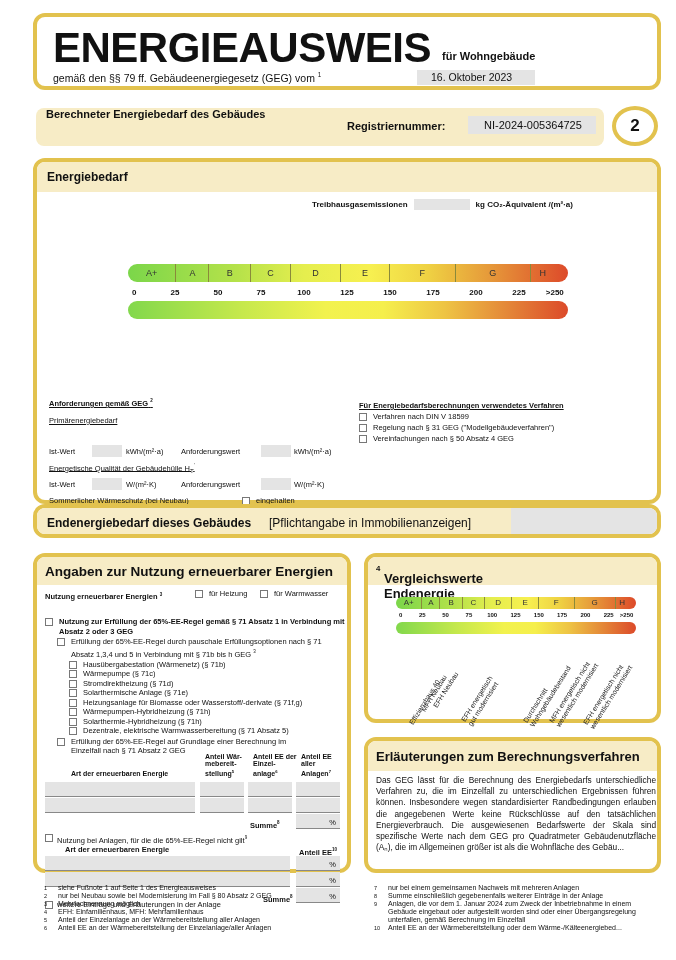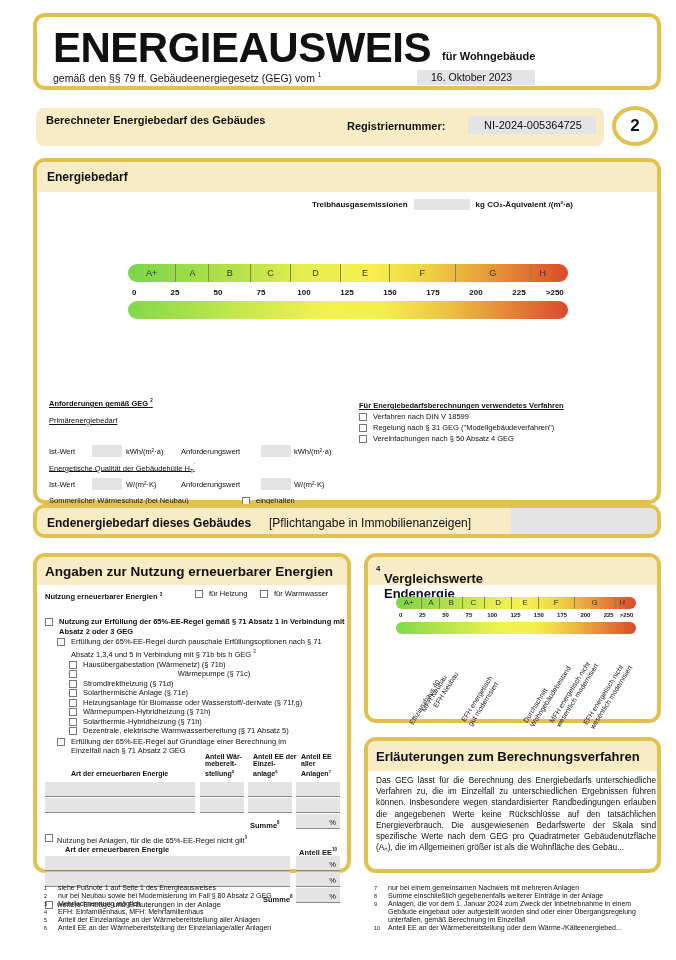--- a/index.html
+++ b/index.html
@@ -12,21 +12,21 @@
   .u { text-decoration: underline; }
   sup { font-size: 60%; }
   
   #hdr { left: 33px; top: 13px; width: 628px; height: 77px; }
   #hdr .title { position:absolute; left: 16px; top: 10px; font-size: 42px; font-weight: bold; letter-spacing: -0.5px; line-height: 1; }
   #hdr .sub { position:absolute; left: 405px; top: 33px; font-size: 11px; font-weight: bold; }
   #hdr .law { position:absolute; left: 16px; top: 54px; font-size: 10.5px; }
   #hdr .date { position:absolute; left: 380px; top: 53px; width: 118px; height: 15px; font-size: 10.5px; padding: 1px 0 0 14px; }
   
   #band { left: 36px; top: 108px; width: 568px; height: 38px; border-radius: 8px; }
-  #band .l { position:absolute; left: 10px; top: 6px; font-size: 11px; font-weight: bold; }
+  #band .l { position:absolute; left: 10px; top: 0; font-size: 11px; font-weight: bold; }
   #band .r { position:absolute; left: 311px; top: 12px; font-size: 11px; font-weight: bold; }
   #band .reg { position:absolute; left: 432px; top: 8px; width: 128px; height: 18px; font-size: 11px; padding: 3px 0 0 16px; }
   #pagenum { left: 612px; top: 106px; width: 46px; height: 40px; border: 4px solid #e2c24e; border-radius: 50%; background: #fff; font-weight: bold; font-size: 17px; text-align: center; line-height: 32px; }
   
   #eb { left: 33px; top: 158px; width: 628px; height: 346px; }
   #eb .hd { position:absolute; left:0; top:0; width:100%; height: 30px; border-radius: 8px 8px 0 0; }
   #eb .hd span { position:absolute; left: 10px; top: 8px; font-weight: bold; font-size: 12px; }
   #ghg { position:absolute; left: 275px; top: 37px; font-size: 8px; font-weight: bold; }
   #ghg .field { width: 56px; height: 11px; vertical-align: middle; margin: 0 6px; }
   .scale-top { position:absolute; height: 18px; border-radius: 9px; overflow: hidden; display: flex;
@@ -169,21 +169,21 @@
   <div class="body">
     <div style="position:relative; height:12px;">
       <span style="font-weight:bold;"><span>Nutzung erneuerbarer Energien</span> <sup>3</sup></span>
       <span style="position:absolute; left:150px;"><span class="cb"></span><span>für Heizung</span></span>
       <span style="position:absolute; left:215px;"><span class="cb"></span><span>für Warmwasser</span></span>
     </div>
     <div style="position:relative; padding-left:14px; font-weight:bold; margin-top:16px;"><span class="cb" style="position:absolute; left:0; top:1px;"></span><span>Nutzung zur Erfüllung der 65%-EE-Regel gemäß § 71 Absatz 1 in Verbindung mit Absatz 2 oder 3 GEG</span></div>
     <div style="position:relative; padding-left:26px; margin-top:1px;"><span class="cb" style="position:absolute; left:12px; top:1px;"></span><span>Erfüllung der 65%-EE-Regel durch pauschale Erfüllungsoptionen nach § 71 Absatz 1,3,4 und 5 in Verbindung mit § 71b bis h GEG</span> <sup>3</sup></div>
     <div id="reOpts" style="margin-top:1px;">
         <div style="position: relative; padding-left: 38px;"><span class="cb" style="position:absolute; left:24px; top:1px;"></span><span>Hausübergabestation (Wärmenetz) (§ 71b)</span></div>
-        <div style="position: relative; padding-left: 38px; text-align: center;"><span class="cb" style="position:absolute; left:24px; top:1px;"></span><span>Wärmepumpe (§ 71c)</span></div>
+        <div style="position: relative; padding-left: 38px;"><span class="cb" style="position:absolute; left:24px; top:1px;"></span><span>Wärmepumpe (§ 71c)</span></div>
         <div style="position: relative; padding-left: 38px;"><span class="cb" style="position:absolute; left:24px; top:1px;"></span><span>Stromdirektheizung (§ 71d)</span></div>
         <div style="position: relative; padding-left: 38px;"><span class="cb" style="position:absolute; left:24px; top:1px;"></span><span>Solarthermische Anlage (§ 71e)</span></div>
         <div style="position: relative; padding-left: 38px;"><span class="cb" style="position:absolute; left:24px; top:1px;"></span><span>Heizungsanlage für Biomasse oder Wasserstoff/-derivate (§ 71f,g)</span></div>
         <div style="position: relative; padding-left: 38px;"><span class="cb" style="position:absolute; left:24px; top:1px;"></span><span>Wärmepumpen-Hybridheizung (§ 71h)</span></div>
         <div style="position: relative; padding-left: 38px;"><span class="cb" style="position:absolute; left:24px; top:1px;"></span><span>Solarthermie-Hybridheizung (§ 71h)</span></div>
         <div style="position: relative; padding-left: 38px;"><span class="cb" style="position:absolute; left:24px; top:1px;"></span><span>Dezentrale, elektrische Warmwasserbereitung (§ 71 Absatz 5)</span></div>
       </div>
     <div style="position:relative; padding-left:26px; margin-top:1px; width:260px;"><span class="cb" style="position:absolute; left:12px; top:1px;"></span><span>Erfüllung der 65%-EE-Regel auf Grundlage einer Berechnung im Einzelfall nach § 71 Absatz 2 GEG</span></div>
     <div style="position:relative; height:26px; font-weight:bold; font-size:7px; line-height:7.5px;">
       <span style="position:absolute; left:26px; top:14px;">Art der erneuerbaren Energie</span>

